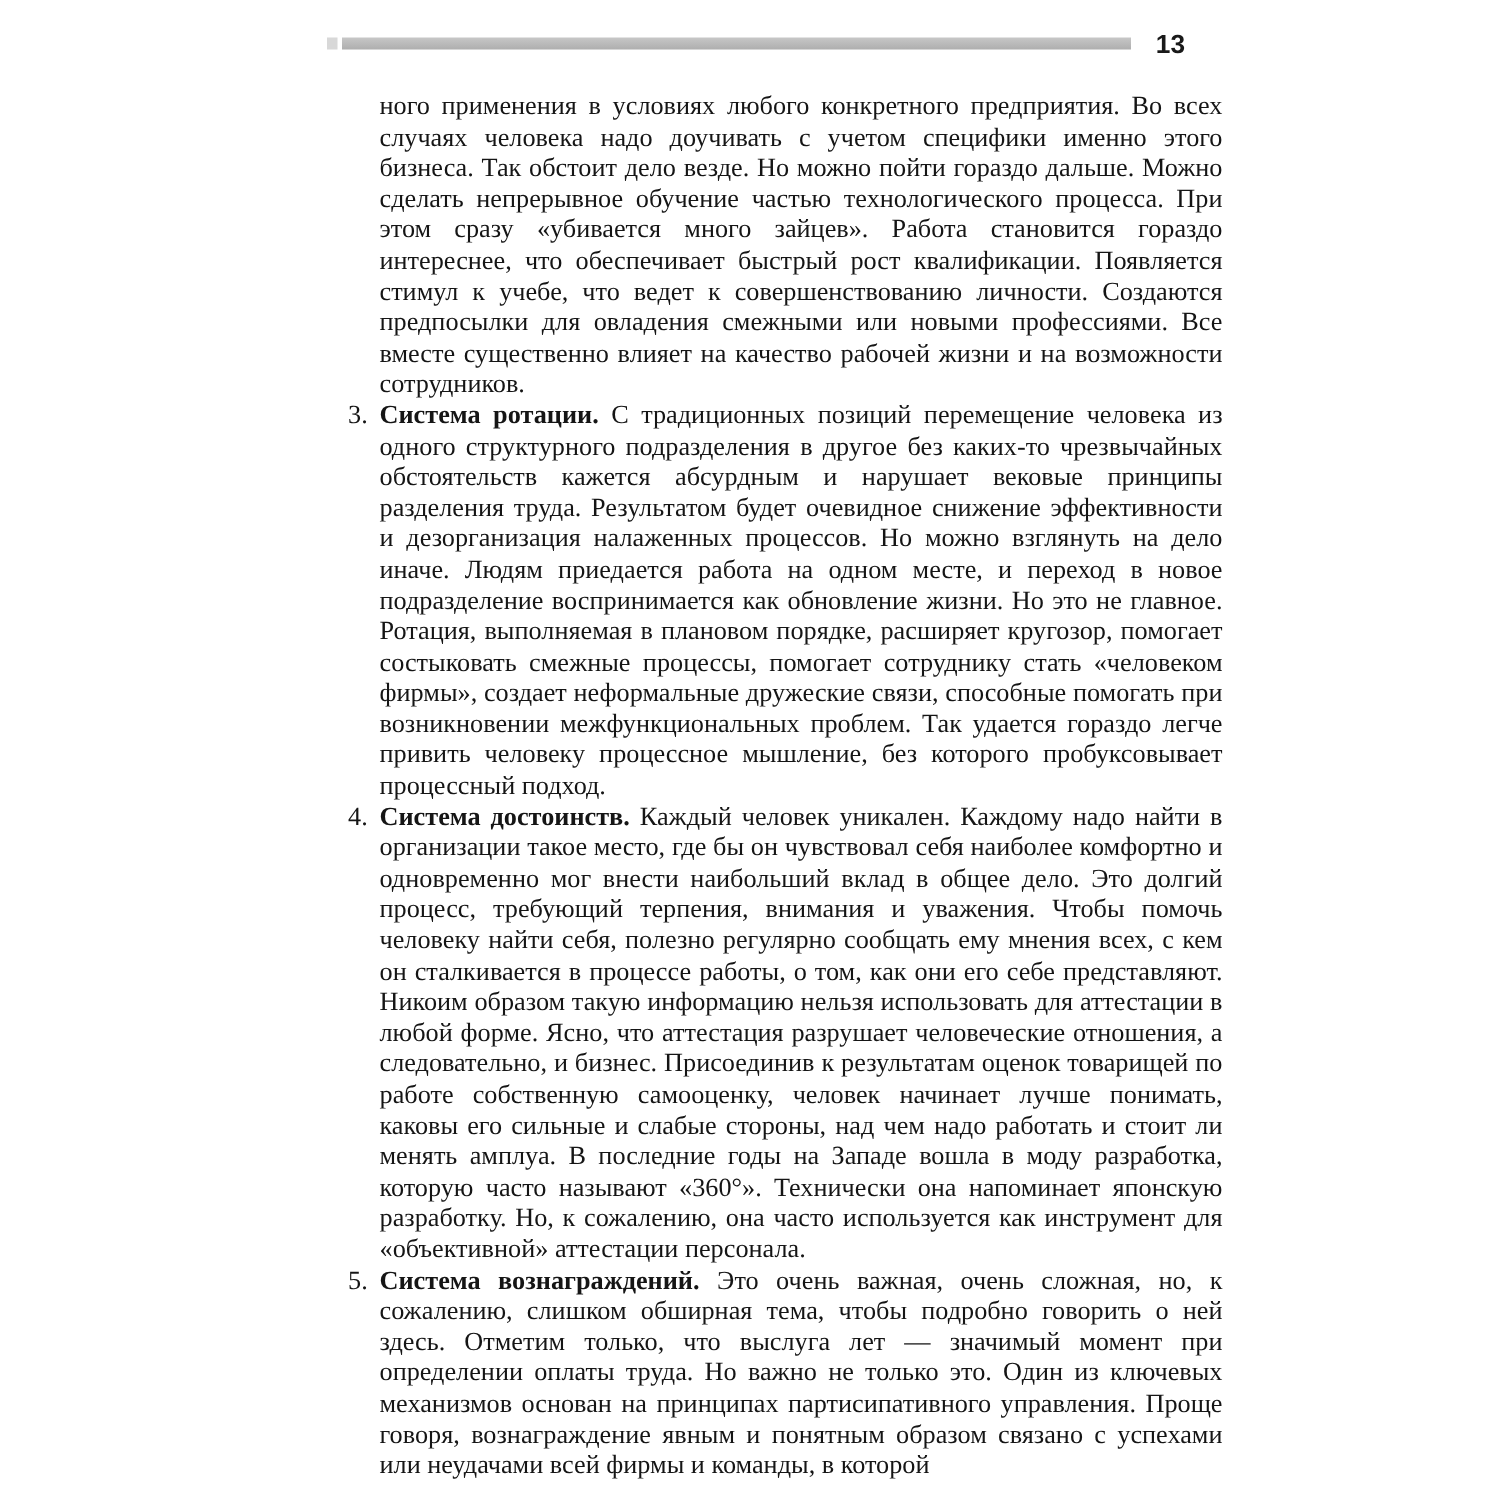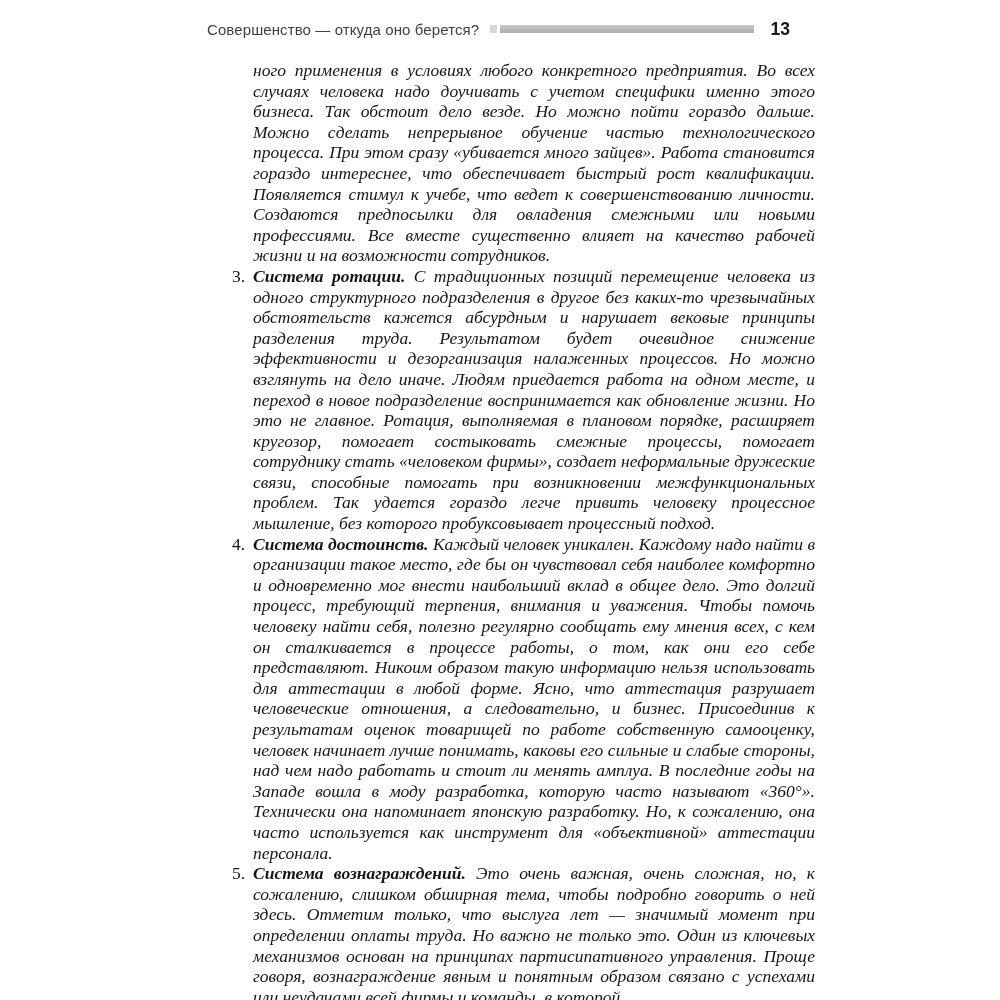--- a/index.html
+++ b/index.html
@@ -42,36 +42,35 @@
     position: absolute;
     left: 253px; top: 60px; width: 562px;
     color: #151515;
     font-family: "Liberation Serif", serif;
   }
   .para {
     margin: 0;
     text-align: justify;
     font-size: 17.5px;
     line-height: 20.6px;
-    hyphens: auto; font-style: italic; -webkit-hyphens: auto;
+    hyphens: auto; -webkit-hyphens: auto;
   }
   .item { position: relative; }
   .num {
     position: absolute; left: -21px; top: 0;
     font-size: 17.5px; line-height: 20.6px;
   }
   b.runin { font-weight: 700; }
 </style>
 </head>
 <body>
 
 <div class="page">
 
   <div class="hdr">
-    <span class="hdr-title">Совершенство — откуда оно берется?</span>
     <span class="rule-wrap">
       <span class="rule-cap"></span>
       <span class="rule"></span>
     </span>
     <span class="pagenum">13</span>
   </div>
 
   <div class="body-text">
 
     <p class="para">ного применения в условиях любого конкретного предприятия. Во всех случаях человека надо доучивать с учетом специфики именно этого бизнеса. Так обстоит дело везде. Но можно пойти гораздо дальше. Можно сделать непрерывное обучение частью технологического процесса. При этом сразу «убивается много зайцев». Работа становится гораздо интереснее, что обеспечивает быстрый рост квалификации. Появляется стимул к учебе, что ведет к совершенствованию личности. Создаются предпосылки для овладения смежными или новыми профессиями. Все вместе существенно влияет на качество рабочей жизни и на возможности сотрудников.</p>

